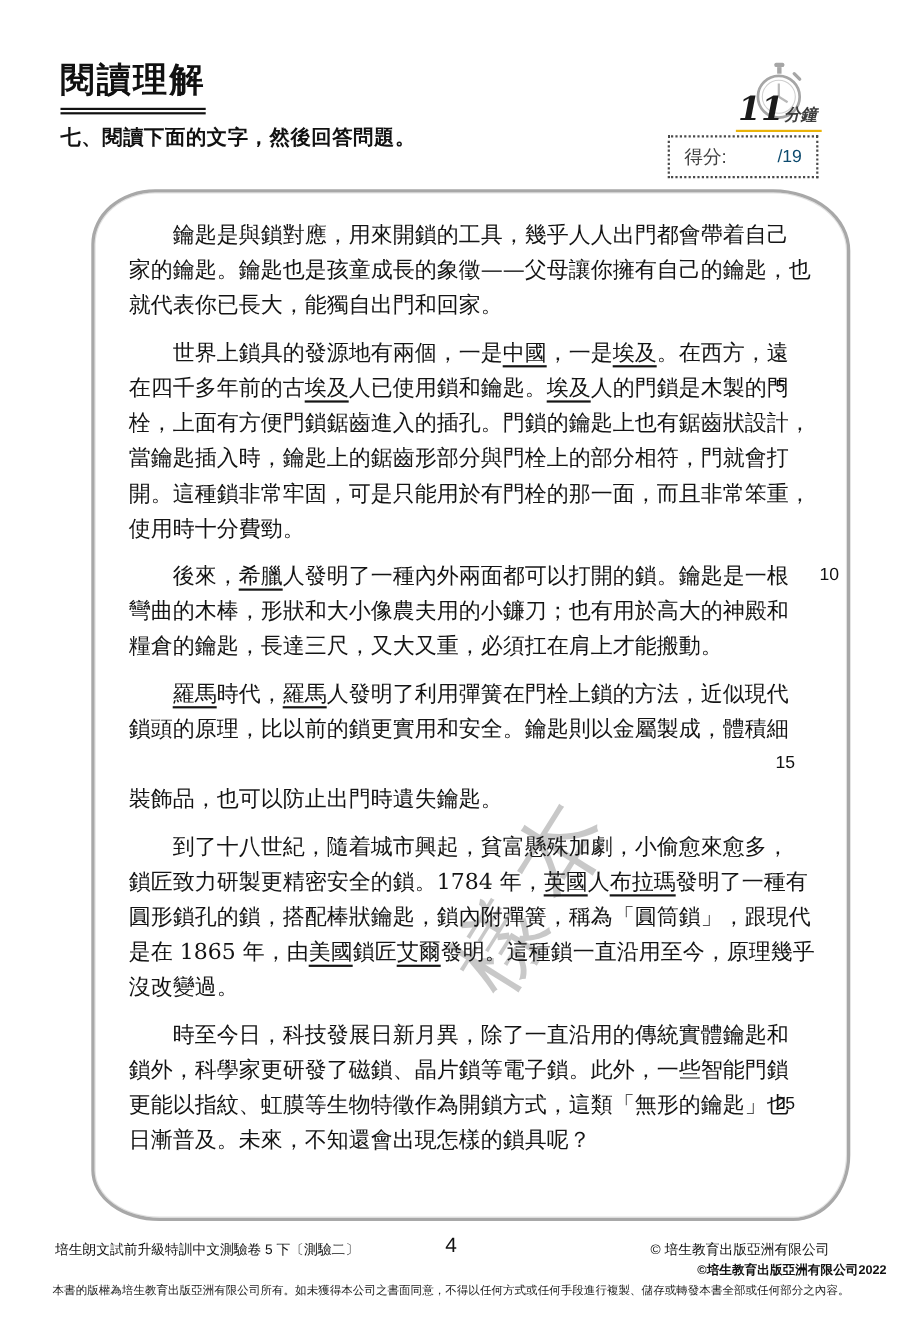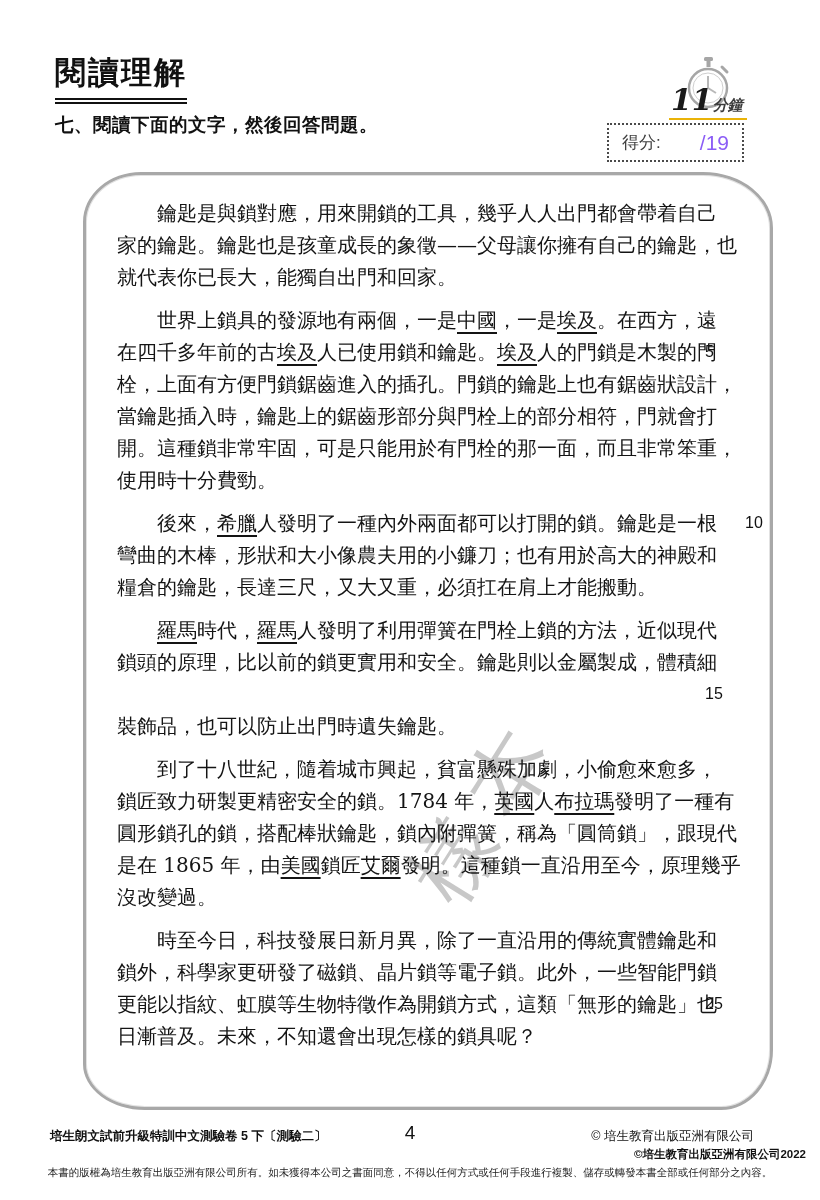--- a/index.html
+++ b/index.html
@@ -15,21 +15,21 @@
   .timer svg{position:absolute;left:38px;top:0;}
   .timer-label{position:absolute;left:24px;top:26px;border-bottom:2px solid #eab308;
                padding:0 4px 1px 2px;white-space:nowrap;}
   .timer-min{font-family:"DejaVu Serif", serif;font-style:italic;font-weight:700;font-size:30px;color:#1a1a1a;}
   .timer-unit{font-family:"DejaVu Serif", serif;font-style:italic;font-weight:700;font-size:15px;color:#3c3c3c;}
 
   .scorebox{position:absolute;left:607px;top:123px;width:137px;height:39px;box-sizing:border-box;
             border:2px dotted #4a4a4a;background:#fff;display:flex;align-items:center;
             justify-content:space-between;padding:0 13px;}
   .score-label{font-size:17px;color:#404040;}
-  .score-value{font-size:21px;color:#8b5cf6;}
+  .score-value{font-size:16px;color:#0c4a6e;}
 
   
   .pbox{position:absolute;left:83px;top:172px;width:690px;height:938px;box-sizing:border-box;
         border:3.5px solid #a8a8a8;border-radius:58px 70px 52px 62px / 50px 56px 60px 46px;
         box-shadow:inset 0 0 0 1px #e2e2e2;background:transparent;}
   .ptext{position:absolute;left:31px;top:22px;width:640px;z-index:1;}
   .pline{position:relative;width:570px;height:32px;line-height:32px;font-size:20px;
          font-family:"DejaVu Serif","Liberation Serif",serif;color:#141414;text-align:justify;
          white-space:nowrap;}
   .pline.fill{text-align-last:justify;}
@@ -37,21 +37,21 @@
   .pline.para:first-child{margin-top:0;}
   .pn{text-decoration:underline;text-underline-offset:5px;text-decoration-thickness:1.5px;}
   .lnum{position:absolute;left:588px;top:0;font-family:"Liberation Sans",sans-serif;
         font-size:16px;color:#111;text-decoration:none;}
 
   .watermark{position:absolute;left:300px;top:578px;z-index:0;font-size:82px;letter-spacing:20px;
              color:rgba(125,125,125,0.42);font-family:"DejaVu Serif",serif;
              transform:rotate(-58deg);white-space:nowrap;}
 
   
-  .f-booklet{position:absolute;left:50px;top:1128px;font-size:12.5px;font-weight:700;}
+  .f-booklet{position:absolute;left:50px;top:1128px;font-size:12.5px;font-weight:400;}
   .f-page{position:absolute;left:380px;top:1122px;width:60px;text-align:center;font-size:19px;}
   .f-copy1{position:absolute;right:66px;top:1128px;font-size:12.5px;}
   .f-copy2{position:absolute;right:14px;top:1147px;font-size:11.5px;font-weight:700;}
   .f-disc{position:absolute;left:0;right:0;top:1166px;text-align:center;font-size:10.5px;
           white-space:nowrap;color:#1c1c1c;}
 </style>
 </head>
 <body>
 
 <div class="page">

